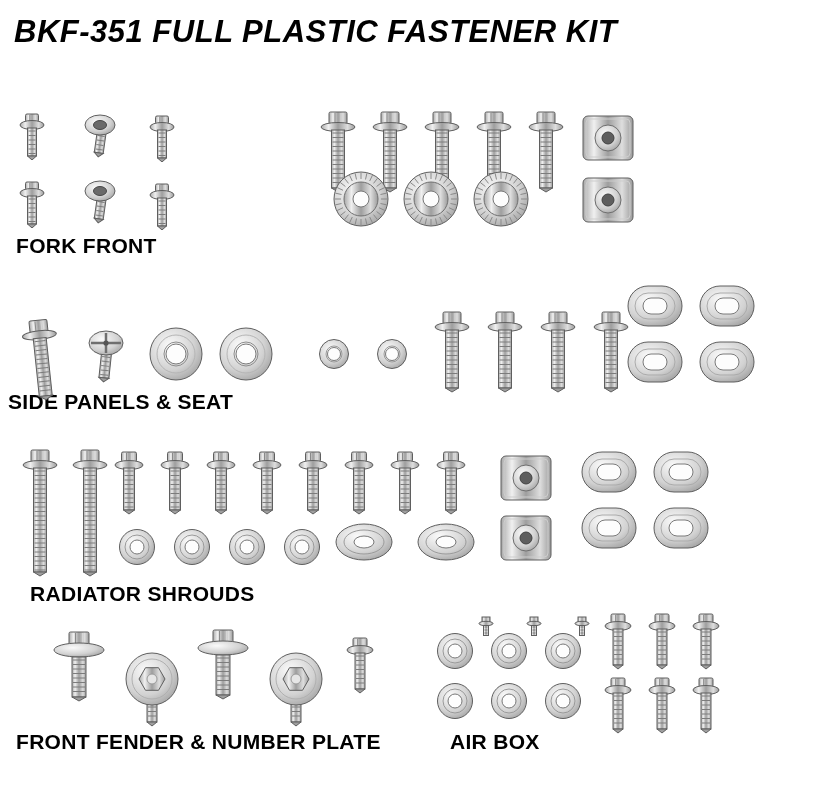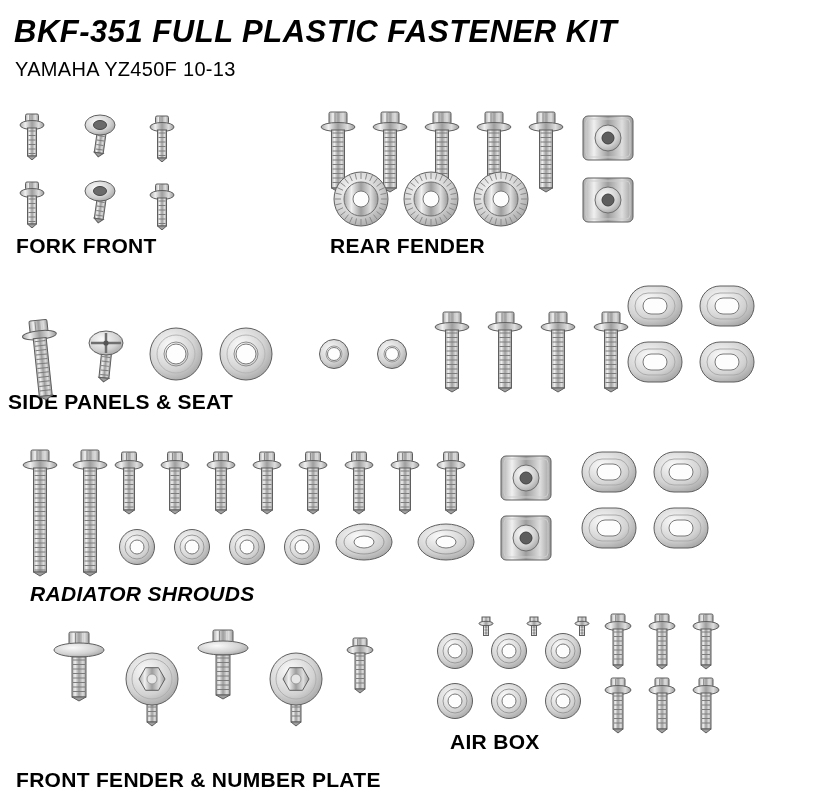--- a/index.html
+++ b/index.html
@@ -20,22 +20,22 @@
   .group{position:absolute;display:flex;align-items:flex-start;}
   .col{flex-direction:column;}
   .part{display:block;line-height:0;}
   .grid2{display:grid;grid-template-columns:repeat(2,auto);gap:12px 14px;}
   .grid3{display:grid;grid-template-columns:repeat(3,auto);gap:12px 16px;}
 
   
   #l-fg{left:16px;top:234px;}
   #l-rf{left:330px;top:234px;}
   #l-sp{left:8px;top:390px;}
-  #l-rs{left:30px;top:582px;font-style:italic;}
-  #l-ff{left:16px;top:768px;}
+  #l-rs{left:30px;top:582px;}
+  #l-ff{left:16px;top:730px;}
   #l-ab{left:450px;top:730px;}
 
   
   #g-fg1{left:18px;top:112px;gap:20px;}
   #g-fg2{left:80px;top:112px;gap:18px;}
   #g-fg3{left:148px;top:114px;gap:20px;}
   
   #g-rf-bolts{left:318px;top:110px;gap:12px;}
   #g-rf-washers{left:332px;top:170px;gap:12px;}
   #g-rf-clip{left:580px;top:112px;gap:10px;}
@@ -62,24 +62,22 @@
   
   #g-ab-screws{left:478px;top:616px;gap:32px;}
   #g-ab-wash{left:436px;top:632px;gap:12px 16px;}
   #g-ab-bolts{left:602px;top:612px;gap:6px 12px;}
 </style>
 </head>
 <body>
 
 <div class="canvas">
   <div class="title">BKF-351 FULL PLASTIC FASTENER KIT</div>
-  <div class="subtitle">YAMAHA YZ450F 10-13</div>
 
   <div class="sec-label" id="l-fg">FORK FRONT</div>
-  <div class="sec-label" id="l-rf">REAR FENDER</div>
   <div class="sec-label" id="l-sp">SIDE PANELS &amp; SEAT</div>
   <div class="sec-label" id="l-rs">RADIATOR SHROUDS</div>
   <div class="sec-label" id="l-ff">FRONT FENDER &amp; NUMBER PLATE</div>
   <div class="sec-label" id="l-ab">AIR BOX</div>
 
   <div class="group col" id="g-fg1">
       <span class="part"><svg width="28" height="48" xmlns="http://www.w3.org/2000/svg">
           <defs>
             <linearGradient id="gS" x1="0" y1="0" x2="1" y2="0">
               <stop offset="0" stop-color="#a9a9a9"></stop>

